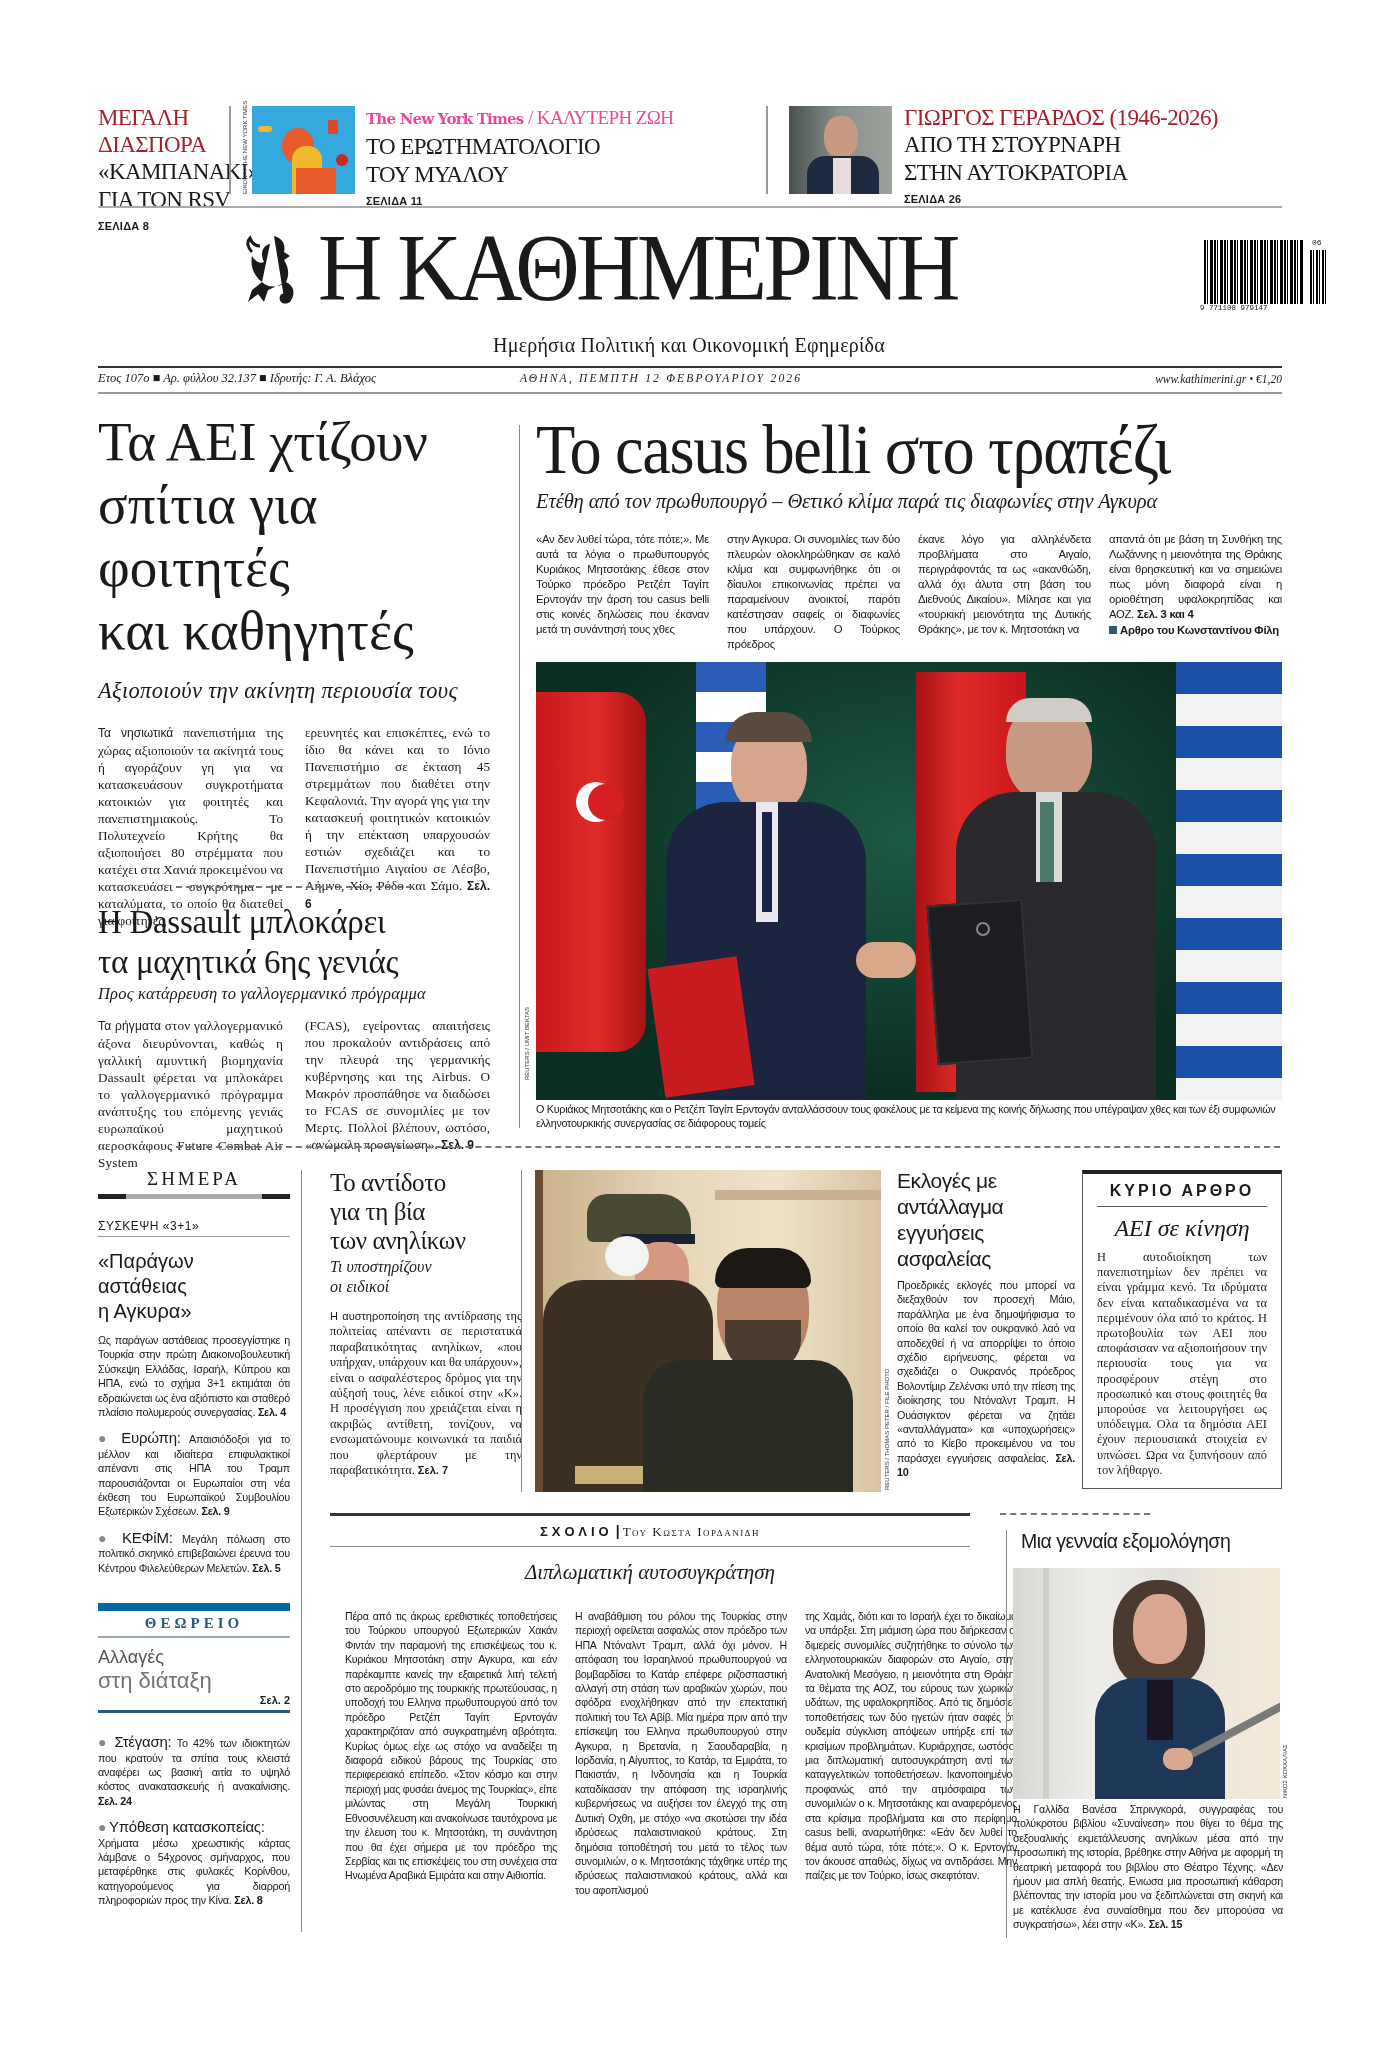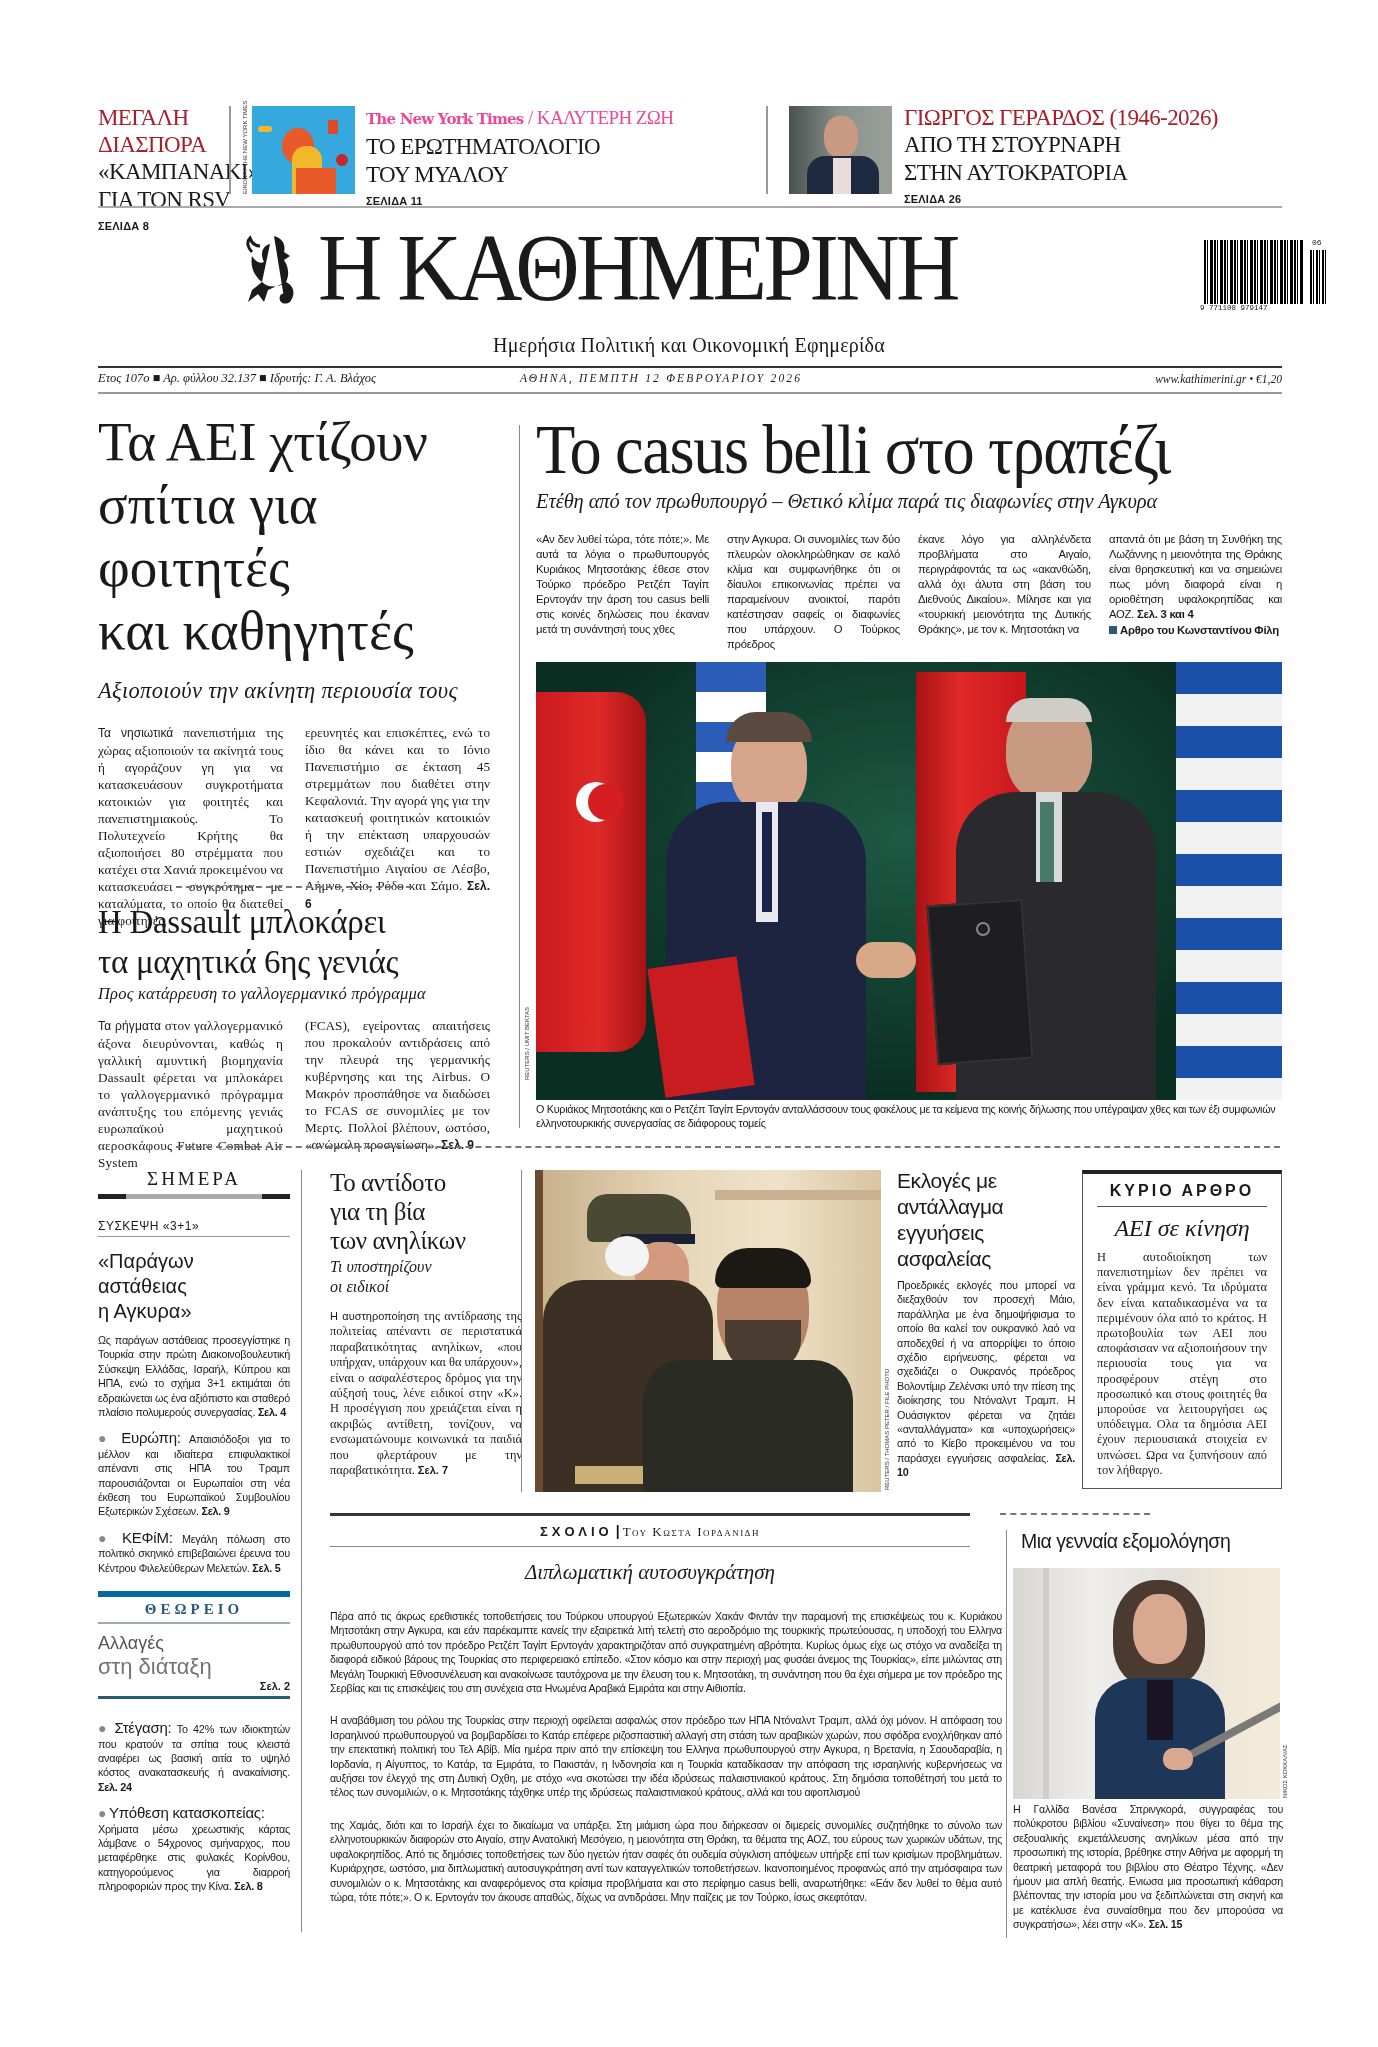--- a/index.html
+++ b/index.html
@@ -166,21 +166,21 @@
   <div class="sans" style="font-size:12px;margin-top:20px;letter-spacing:0.5px;padding-bottom:3px;border-bottom:1px solid #999;">ΣΥΣΚΕΨΗ «3+1»</div>
   <div style="margin-top:12px;">
     <div class="sans" style="font-size:20px;line-height:25px;">«Παράγων</div>
     <div class="sans" style="font-size:20px;line-height:25px;">αστάθειας</div>
     <div class="sans" style="font-size:20px;line-height:25px;">η Αγκυρα»</div>
     <div class="body-sans" style="margin-top:9px;font-size:10.8px;line-height:14.4px;"><span class="lead">Ως παράγων</span> <span>αστάθειας προσεγγίστηκε η Τουρκία στην πρώτη Διακοινοβουλευτική Σύσκεψη Ελλάδας, Ισραήλ, Κύπρου και ΗΠΑ, ενώ το σχήμα 3+1 εκτιμάται ότι εδραιώνεται ως ένα αξιόπιστο και σταθερό πλαίσιο πολυμερούς συνεργασίας.</span> <span class="pg">Σελ. 4</span></div>
   </div>
   <div class="body-sans" style="margin-top:12px;font-size:10.8px;line-height:14.4px;"><span style="color:#888;font-size:14px;">●</span> <span class="lead" style="font-size:15px">Ευρώπη:</span> <span>Απαισιόδοξοι για το μέλλον και ιδιαίτερα επιφυλακτικοί απέναντι στις ΗΠΑ του Τραμπ παρουσιάζονται οι Ευρωπαίοι στη νέα έκθεση του Ευρωπαϊκού Συμβουλίου Εξωτερικών Σχέσεων.</span> <span class="pg">Σελ. 9</span></div>
   <div class="body-sans" style="margin-top:12px;font-size:10.8px;line-height:14.4px;"><span style="color:#888;font-size:14px;">●</span> <span class="lead" style="font-size:15px">ΚΕΦίΜ:</span> <span>Μεγάλη πόλωση στο πολιτικό σκηνικό επιβεβαιώνει έρευνα του Κέντρου Φιλελεύθερων Μελετών.</span> <span class="pg">Σελ. 5</span></div>
 
-  <div style="margin-top:16px;border-top:6px solid #0369a1;border-bottom:3px solid #2a5a7a;">
+  <div style="margin-top:28px;border-top:8px solid #0369a1;border-bottom:3px solid #2a5a7a;">
     <div class="serif" style="text-align:center;color:#2a5a7a;font-weight:bold;font-size:15px;letter-spacing:4px;padding:4px 0;border-bottom:2px solid #9ab;">ΘΕΩΡΕΙΟ</div>
     <div class="sans" style="font-size:18px;line-height:23px;color:#555;margin-top:8px;">Αλλαγές</div>
     <div class="sans" style="font-size:22px;line-height:23px;color:#737373;">στη διάταξη</div>
     <div class="sans" style="text-align:right;font-weight:bold;font-size:11px;padding:2px 0 4px;">Σελ. 2</div>
   </div>
 
   <div class="body-sans" style="margin-top:22px;font-size:10.8px;line-height:14.4px;"><span style="color:#888;font-size:14px;">●</span> <span class="lead" style="font-size:15px">Στέγαση:</span> <span>Το 42% των ιδιοκτητών που κρατούν τα σπίτια τους κλειστά αναφέρει ως βασική αιτία το υψηλό κόστος ανακατασκευής ή ανακαίνισης.</span> <span class="pg">Σελ. 24</span></div>
   <div class="body-sans" style="margin-top:12px;font-size:10.8px;line-height:14.4px;"><span style="color:#888;font-size:14px;">●</span> <span class="lead" style="font-size:15px">Υπόθεση κατασκοπείας:</span><br><span>Χρήματα μέσω χρεωστικής κάρτας λάμβανε ο 54χρονος σμήναρχος, που μεταφέρθηκε στις φυλακές Κορίνθου, κατηγορούμενος για διαρροή πληροφοριών προς την Κίνα.</span> <span class="pg">Σελ. 8</span></div>
 </div>
 <div class="vline" style="left:301px;top:1170px;height:762px;width:1px;background:#888;"></div>
@@ -229,21 +229,21 @@
 </div>
 
 <div class="dash" style="left:1000px;top:1513px;width:150px;"></div>
 
 <div class="hline" style="left:330px;top:1513px;width:640px;height:3px;background:#333;"></div>
 <div class="abs" style="left:330px;top:1522px;width:640px;text-align:center;">
   <span class="sans" style="font-weight:bold;font-size:13px;letter-spacing:4px;">ΣΧΟΛΙΟ</span><span class="sans" style="font-weight:bold;font-size:14px;margin:0 3px;">|</span><span class="serif" style="font-variant:small-caps;font-size:13px;letter-spacing:1.5px;">Του Κωστα Ιορδανιδη</span>
 </div>
 <div class="hline" style="left:330px;top:1546px;width:640px;height:1px;background:#888;"></div>
 <div class="abs serif" style="left:330px;top:1560px;width:640px;text-align:center;font-style:italic;font-size:21px;">Διπλωματική αυτοσυγκράτηση</div>
-<div class="abs" style="left:330px;top:1609px;width:672px;display:flex;gap:18px;flex-direction:column;">
+<div class="abs" style="left:345px;top:1609px;width:672px;display:flex;gap:18px;">
   <div class="body-sans" style="flex:1;font-size:10.6px;line-height:14.4px;"><span class="lead">Πέρα</span> <span>από τις άκρως ερεθιστικές τοποθετήσεις του Τούρκου υπουργού Εξωτερικών Χακάν Φιντάν την παραμονή της επισκέψεως του κ. Κυριάκου Μητσοτάκη στην Αγκυρα, και εάν παρέκαμπτε κανείς την εξαιρετικά λιτή τελετή στο αεροδρόμιο της τουρκικής πρωτεύουσας, η υποδοχή του Ελληνα πρωθυπουργού από τον πρόεδρο Ρετζέπ Ταγίπ Ερντογάν χαρακτηριζόταν από συγκρατημένη αβρότητα. Κυρίως όμως είχε ως στόχο να αναδείξει τη διαφορά ειδικού βάρους της Τουρκίας στο περιφερειακό επίπεδο. «Στον κόσμο και στην περιοχή μας φυσάει άνεμος της Τουρκίας», είπε μιλώντας στη Μεγάλη Τουρκική Εθνοσυνέλευση και ανακοίνωσε ταυτόχρονα με την έλευση του κ. Μητσοτάκη, τη συνάντηση που θα έχει σήμερα με τον πρόεδρο της Σερβίας και τις επισκέψεις του στη συνέχεια στα Ηνωμένα Αραβικά Εμιράτα και στην Αιθιοπία.</span></div>
   <div class="body-sans" style="flex:1;font-size:10.6px;line-height:14.4px;"><span>Η αναβάθμιση του ρόλου της Τουρκίας στην περιοχή οφείλεται ασφαλώς στον πρόεδρο των ΗΠΑ Ντόναλντ Τραμπ, αλλά όχι μόνον. Η απόφαση του Ισραηλινού πρωθυπουργού να βομβαρδίσει το Κατάρ επέφερε ριζοσπαστική αλλαγή στη στάση των αραβικών χωρών, που σφόδρα ενοχλήθηκαν από την επεκτατική πολιτική του Τελ Αβίβ. Μία ημέρα πριν από την επίσκεψη του Ελληνα πρωθυπουργού στην Αγκυρα, η Βρετανία, η Σαουδαραβία, η Ιορδανία, η Αίγυπτος, το Κατάρ, τα Εμιράτα, το Πακιστάν, η Ινδονησία και η Τουρκία καταδίκασαν την απόφαση της ισραηλινής κυβερνήσεως να αυξήσει τον έλεγχό της στη Δυτική Οχθη, με στόχο «να σκοτώσει την ιδέα ιδρύσεως παλαιστινιακού κράτους. Στη δημόσια τοποθέτησή του μετά το τέλος των συνομιλιών, ο κ. Μητσοτάκης τάχθηκε υπέρ της ιδρύσεως παλαιστινιακού κράτους, αλλά και του αφοπλισμού</span></div>
   <div class="body-sans" style="flex:1;font-size:10.6px;line-height:14.4px;"><span>της Χαμάς, διότι και το Ισραήλ έχει το δικαίωμα να υπάρξει. Στη μιάμιση ώρα που διήρκεσαν οι διμερείς συνομιλίες συζητήθηκε το σύνολο των ελληνοτουρκικών διαφορών στο Αιγαίο, στην Ανατολική Μεσόγειο, η μειονότητα στη Θράκη, τα θέματα της ΑΟΖ, του εύρους των χωρικών υδάτων, της υφαλοκρηπίδος. Από τις δημόσιες τοποθετήσεις των δύο ηγετών ήταν σαφές ότι ουδεμία σύγκλιση απόψεων υπήρξε επί των κρισίμων προβλημάτων. Κυριάρχησε, ωστόσο, μια διπλωματική αυτοσυγκράτηση αντί των καταγγελτικών τοποθετήσεων. Ικανοποιημένος προφανώς από την ατμόσφαιρα των συνομιλιών ο κ. Μητσοτάκης και αναφερόμενος στα κρίσιμα προβλήματα και στο περίφημο casus belli, αναρωτήθηκε: «Εάν δεν λυθεί το θέμα αυτό τώρα, τότε πότε;». Ο κ. Ερντογάν τον άκουσε απαθώς, δίχως να αντιδράσει. Μην παίζεις με τον Τούρκο, ίσως σκεφτόταν.</span></div>
 </div>
 <div class="vline" style="left:1006px;top:1530px;height:408px;width:1px;background:#888;"></div>
 
 <div class="abs" style="left:1020px;top:1530px;width:262px;">
   <div class="sans" style="font-size:19.5px;letter-spacing:-0.5px;margin-left:1px;">Μια γενναία εξομολόγηση</div>
 </div>
 <div class="photo" style="left:1013px;top:1568px;width:267px;height:231px;background:#e8e6e2;">

